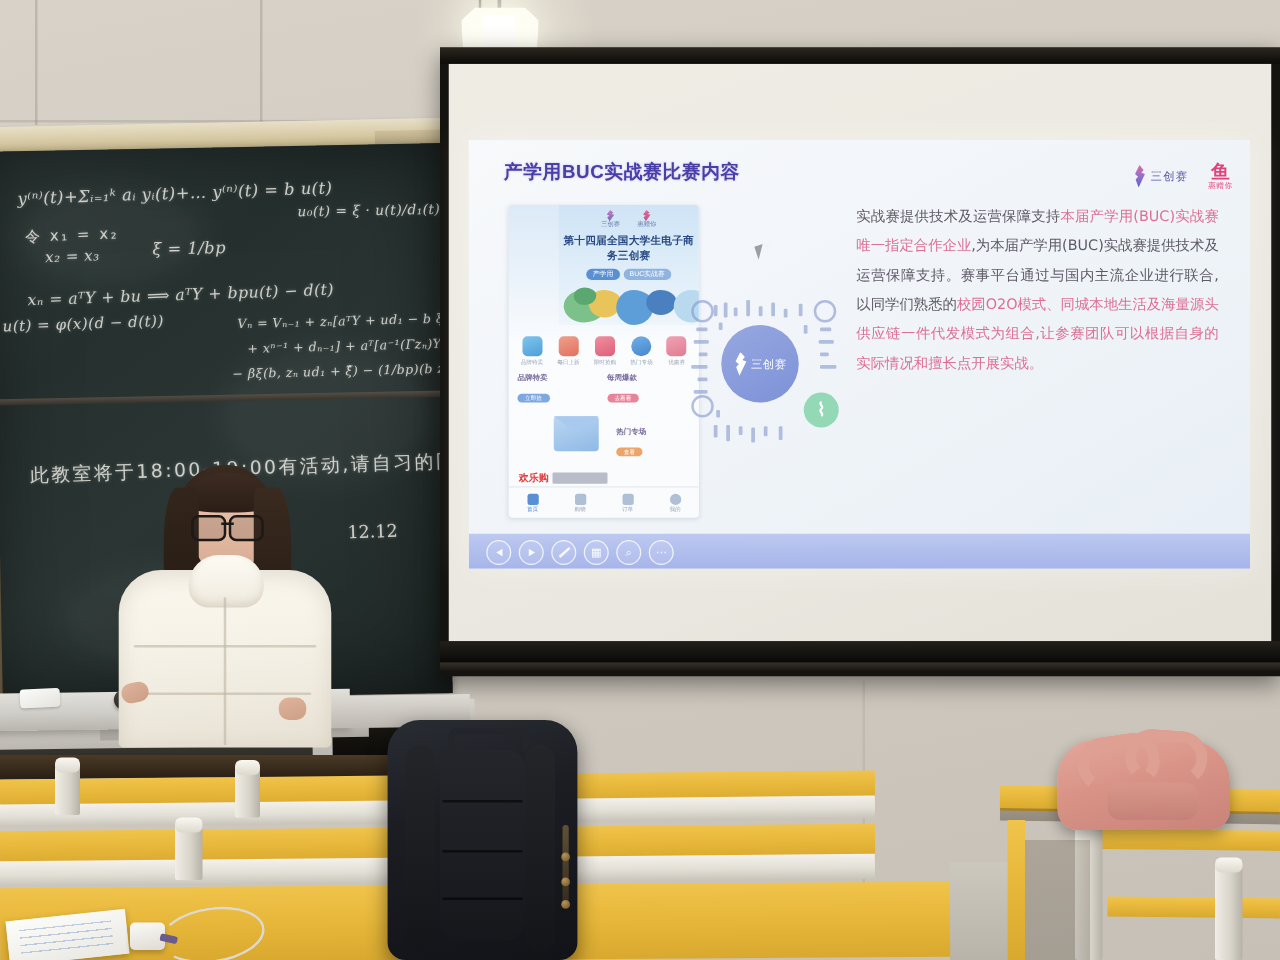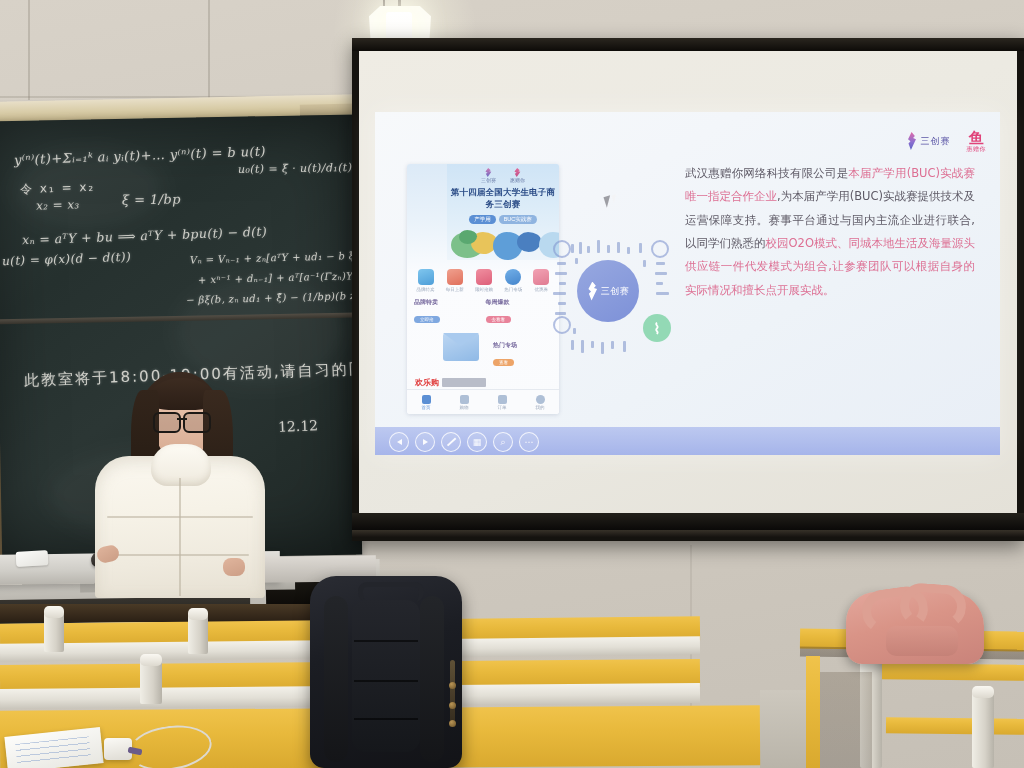--- a/index.html
+++ b/index.html
@@ -327,20 +327,21 @@
   <div class="lamp-cap"></div>
 
   <div class="screen-frame"></div>
   <div class="screen-canvas"></div>
   <div class="screen-top-bar"></div>
   <div class="screen-bot-bar"></div>
   <div class="screen-bot-lip"></div>
 
   <div class="slide">
 
+    <div class="slide-title">产学用BUC实战赛比赛内容</div>
 
     <div class="slide-logos">
       <div class="logo-sc">
         <div class="logo-torch"></div>
         <div class="logo-sc-txt">三创赛</div>
       </div>
       <div class="logo-hz">
         <div class="logo-hz-mark">鱼</div>
         <div class="logo-hz-txt">惠赠你</div>
       </div>
@@ -476,21 +477,21 @@
       <div class="qr-core">
         <div class="qr-core-torch"></div>
         <div class="qr-core-txt">三创赛</div>
       </div>
       <div class="qr-mp">
         <div class="qr-mp-g">⌇</div>
       </div>
     </div>
 
     <div class="slide-body">
-      <span class="dark">武汉惠赠你网络科技有限公司是</span><span class="pink">本届产学用(BUC)实战赛唯一指定合作企业</span><span class="dark">,为本届产学用(BUC)实战赛提供技术及运营保障支持。赛事平台通过与国内主流企业进行联合,以同学们熟悉的</span><span class="pink">校园O2O模式、同城本地生活及海量源头供应链一件代发模式为组合,让参赛团队可以根据自身的实际情况和擅长点开展实战。</span>
+      <span class="dark">实战赛提供技术及运营保障支持</span><span class="pink">本届产学用(BUC)实战赛唯一指定合作企业</span><span class="dark">,为本届产学用(BUC)实战赛提供技术及运营保障支持。赛事平台通过与国内主流企业进行联合,以同学们熟悉的</span><span class="pink">校园O2O模式、同城本地生活及海量源头供应链一件代发模式为组合,让参赛团队可以根据自身的实际情况和擅长点开展实战。</span>
     </div>
 
     <div class="ppt-bar">
       <div class="ppt-bar-inner">
         <div class="ppt-btn">
             <div class="tri-l"></div>
           </div>
         <div class="ppt-btn">
             <div class="tri-r"></div>
           </div>

